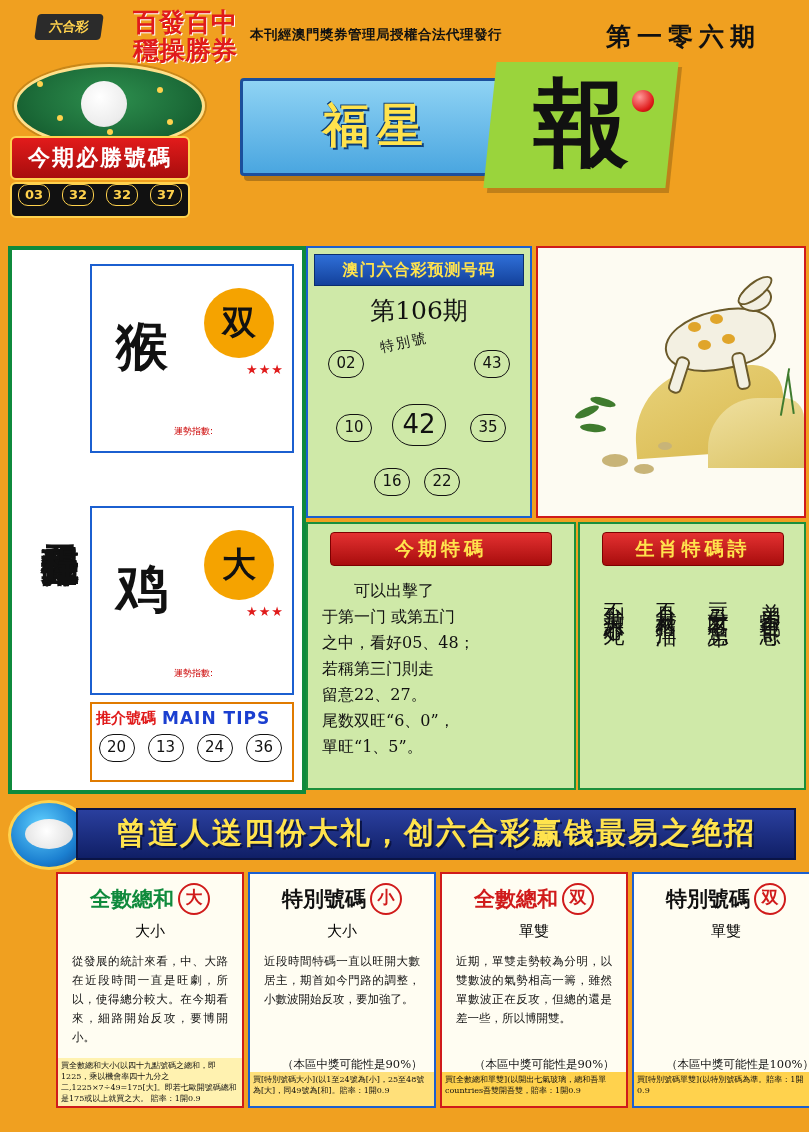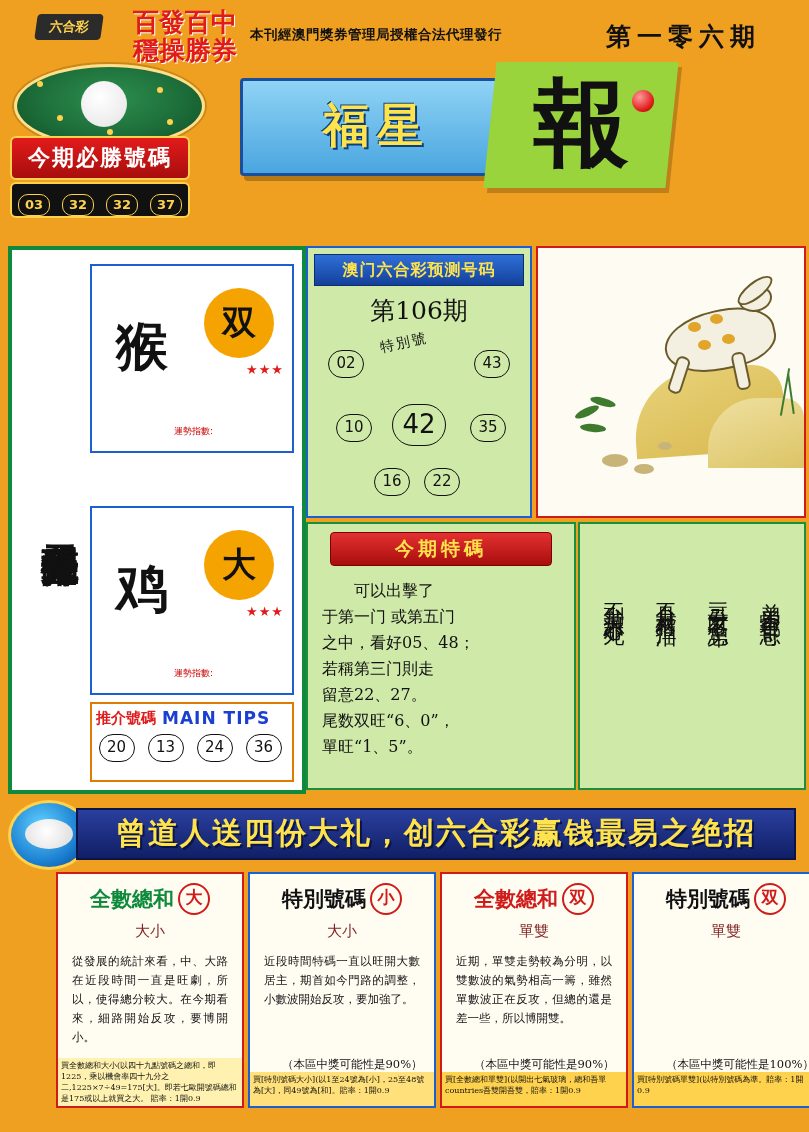--- a/index.html
+++ b/index.html
@@ -54,21 +54,21 @@
     position:absolute;left:10px;top:136px;width:176px;height:40px;
     background:linear-gradient(#e21b1b,#a80d0d);
     border:2px solid #ffd24d;border-radius:6px;
     color:#fff;font-weight:bold;font-size:22px;text-align:center;line-height:38px;
     letter-spacing:2px;
     font-family:"DejaVu Serif","Liberation Serif",serif;
   }
   .numstrip{
     position:absolute;left:10px;top:182px;width:176px;height:32px;
     background:#111;border:2px solid #ffd24d;border-radius:6px;
-    display:flex;align-items:flex-end;justify-content:space-around;
+    display:flex;align-items:flex-start;justify-content:space-around;
   }
   .numstrip .n{
     width:30px;height:20px;border:1px solid #ffd24d;border-radius:10px;
     color:#ffd24d;font-size:13px;text-align:center;line-height:19px;font-weight:bold;
   }
 
   
   .masthead{
     position:absolute;left:240px;top:62px;width:480px;height:140px;
   }
@@ -302,21 +302,21 @@
   .c1 .ct-text,.c3 .ct-text{color:#0f8a3c;}
   .c2 .ct-text,.c4 .ct-text{color:#111;}
   .c3 .ct-text{color:#d01b1b;}
   .ct-circle{
     width:28px;height:28px;border-radius:50%;border:2px solid #d01b1b;
     color:#d01b1b;font-size:17px;font-weight:bold;text-align:center;line-height:25px;
     font-family:"DejaVu Serif","Liberation Serif",serif;
   }
   .card-sub{
     position:absolute;left:0;top:48px;width:184px;text-align:center;
-    font-size:15px;color:#7f1d1d;
+    font-size:15px;color:#000000;
     font-family:"DejaVu Serif","Liberation Serif",serif;
   }
   .card-body{
     position:absolute;left:14px;top:78px;width:156px;
     font-size:11.5px;line-height:19px;color:#111;text-align:justify;
     font-family:"DejaVu Serif","Liberation Serif",serif;
   }
   .card-prob{
     position:absolute;left:10px;bottom:34px;width:164px;
     font-size:11.5px;color:#111;
@@ -451,20 +451,21 @@
         <p>于第一门 或第五门</p>
         <p>之中，看好05、48；</p>
         <p>若稱第三门則走</p>
         <p>留意22、27。</p>
         <p>尾数双旺“6、0”，</p>
         <p>單旺“1、5”。</p>
       </div>
     </div>
 
     <div class="gbox right">
+      <div class="gbox-head">生肖特碼詩</div>
       <div class="poem">
         <div class="col">不到黃河心不死</div>
         <div class="col">不見材材不掉泪</div>
         <div class="col">三哥发財不忘弟</div>
         <div class="col">弟弟當官都忘哥</div>
       </div>
     </div>
   </div>
 
   <div class="banner">

